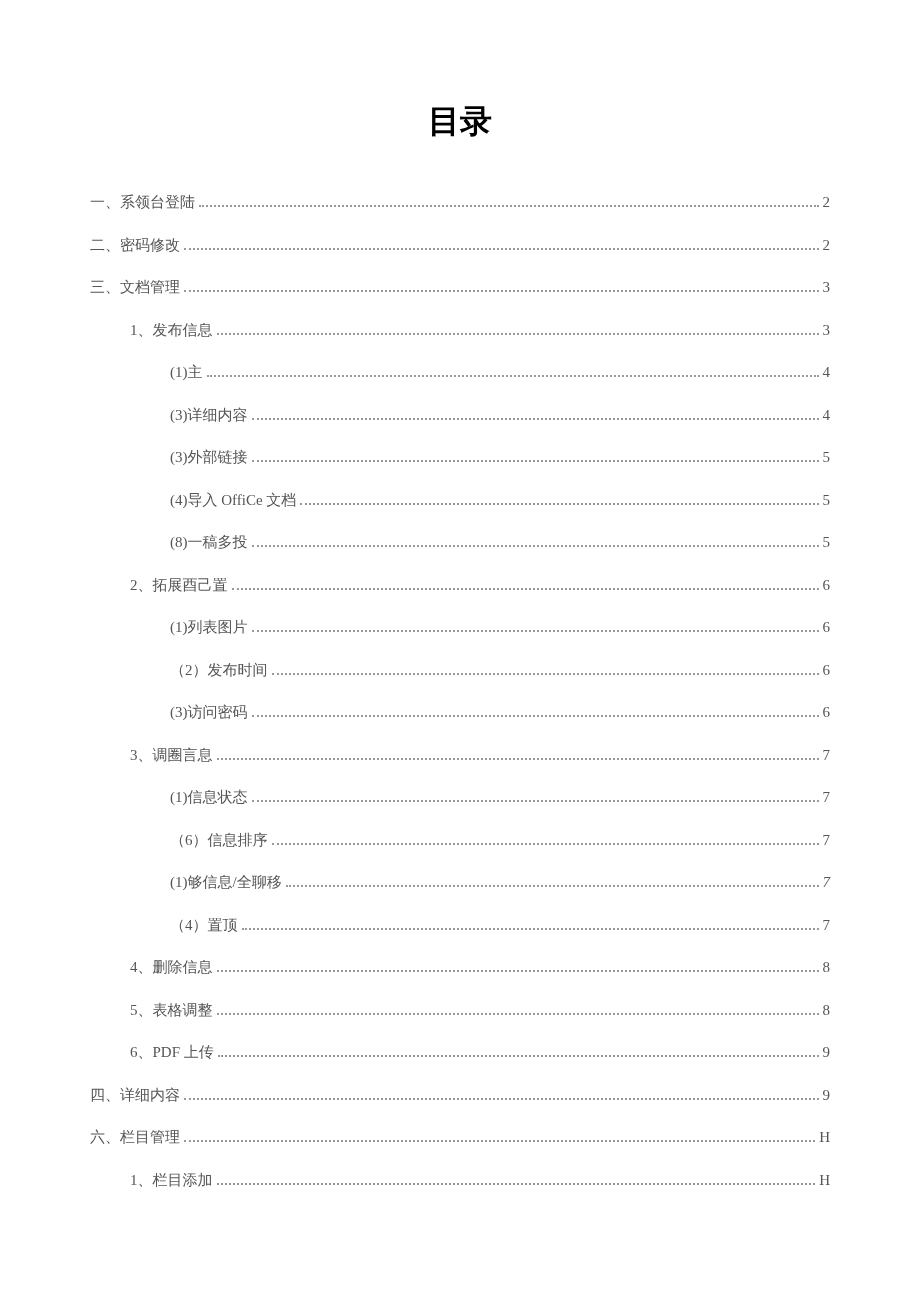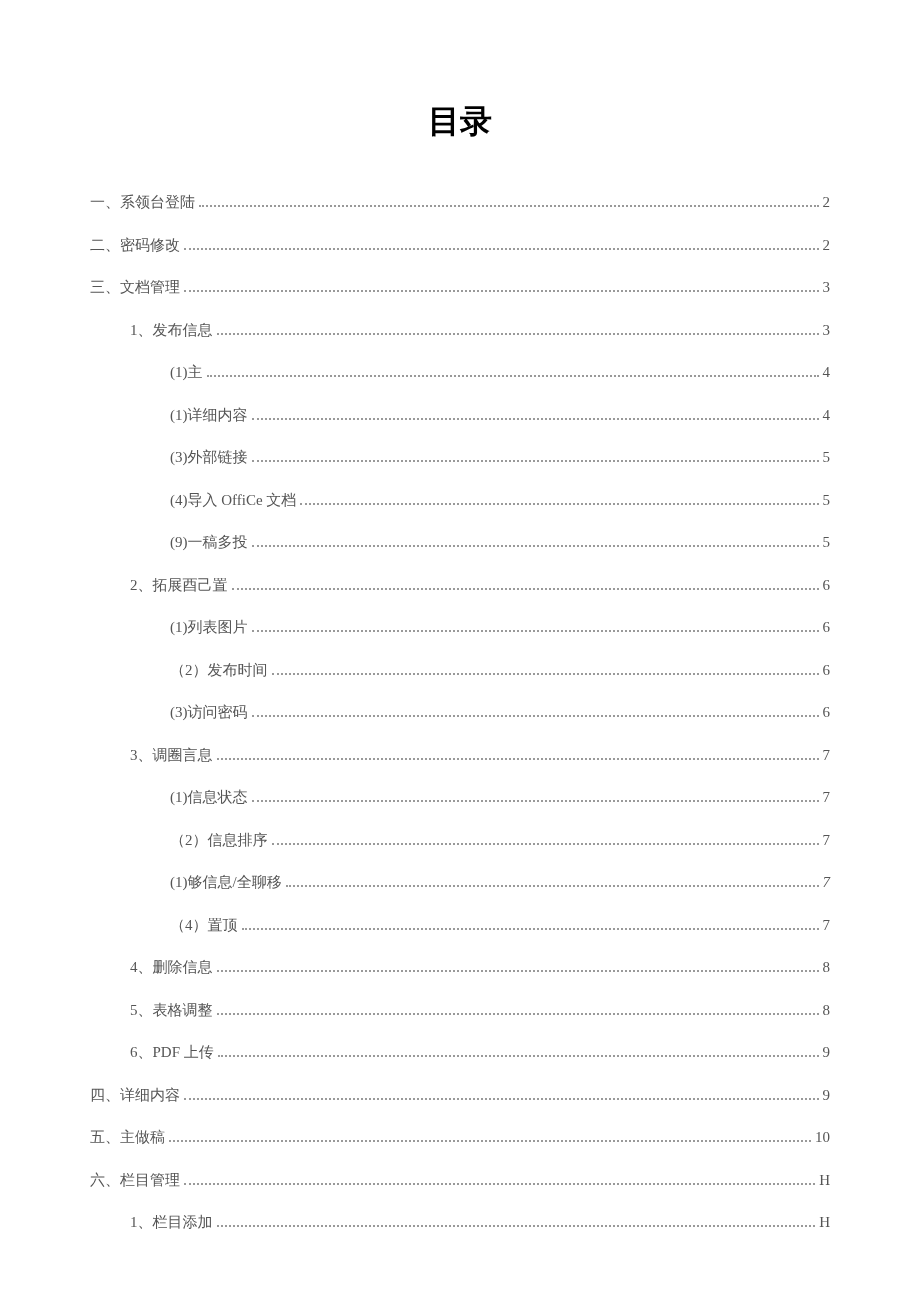--- a/index.html
+++ b/index.html
@@ -72,36 +72,36 @@
       <span class="toc-label">1、发布信息</span>
       <span class="toc-dots"></span>
       <span class="toc-page">3</span>
     </div>
     <div class="toc-row indent-2">
       <span class="toc-label">(1)主</span>
       <span class="toc-dots"></span>
       <span class="toc-page">4</span>
     </div>
     <div class="toc-row indent-2">
-      <span class="toc-label">(1)详细内容</span>
+      <span class="toc-label">(3)详细内容</span>
       <span class="toc-dots"></span>
       <span class="toc-page">4</span>
     </div>
     <div class="toc-row indent-2">
       <span class="toc-label">(3)外部链接</span>
       <span class="toc-dots"></span>
       <span class="toc-page">5</span>
     </div>
     <div class="toc-row indent-2">
       <span class="toc-label">(4)导入 OffiCe 文档</span>
       <span class="toc-dots"></span>
       <span class="toc-page">5</span>
     </div>
     <div class="toc-row indent-2">
-      <span class="toc-label">(9)一稿多投</span>
+      <span class="toc-label">(8)一稿多投</span>
       <span class="toc-dots"></span>
       <span class="toc-page">5</span>
     </div>
     <div class="toc-row indent-1">
       <span class="toc-label">2、拓展酉己置</span>
       <span class="toc-dots"></span>
       <span class="toc-page">6</span>
     </div>
     <div class="toc-row indent-2">
       <span class="toc-label">(1)列表图片</span>
@@ -122,21 +122,21 @@
       <span class="toc-label">3、调圈言息</span>
       <span class="toc-dots"></span>
       <span class="toc-page">7</span>
     </div>
     <div class="toc-row indent-2">
       <span class="toc-label">(1)信息状态</span>
       <span class="toc-dots"></span>
       <span class="toc-page">7</span>
     </div>
     <div class="toc-row indent-2">
-      <span class="toc-label">（2）信息排序</span>
+      <span class="toc-label">（6）信息排序</span>
       <span class="toc-dots"></span>
       <span class="toc-page">7</span>
     </div>
     <div class="toc-row indent-2 italic">
       <span class="toc-label">(1)够信息/全聊移</span>
       <span class="toc-dots"></span>
       <span class="toc-page">7</span>
     </div>
     <div class="toc-row indent-2">
       <span class="toc-label">（4）置顶</span>
@@ -157,25 +157,20 @@
       <span class="toc-label">6、PDF 上传</span>
       <span class="toc-dots"></span>
       <span class="toc-page">9</span>
     </div>
     <div class="toc-row indent-0">
       <span class="toc-label">四、详细内容</span>
       <span class="toc-dots"></span>
       <span class="toc-page">9</span>
     </div>
     <div class="toc-row indent-0">
-      <span class="toc-label">五、主做稿</span>
-      <span class="toc-dots"></span>
-      <span class="toc-page">10</span>
-    </div>
-    <div class="toc-row indent-0">
       <span class="toc-label">六、栏目管理</span>
       <span class="toc-dots"></span>
       <span class="toc-page">H</span>
     </div>
     <div class="toc-row indent-1">
       <span class="toc-label">1、栏目添加</span>
       <span class="toc-dots"></span>
       <span class="toc-page">H</span>
     </div>
   </div>

